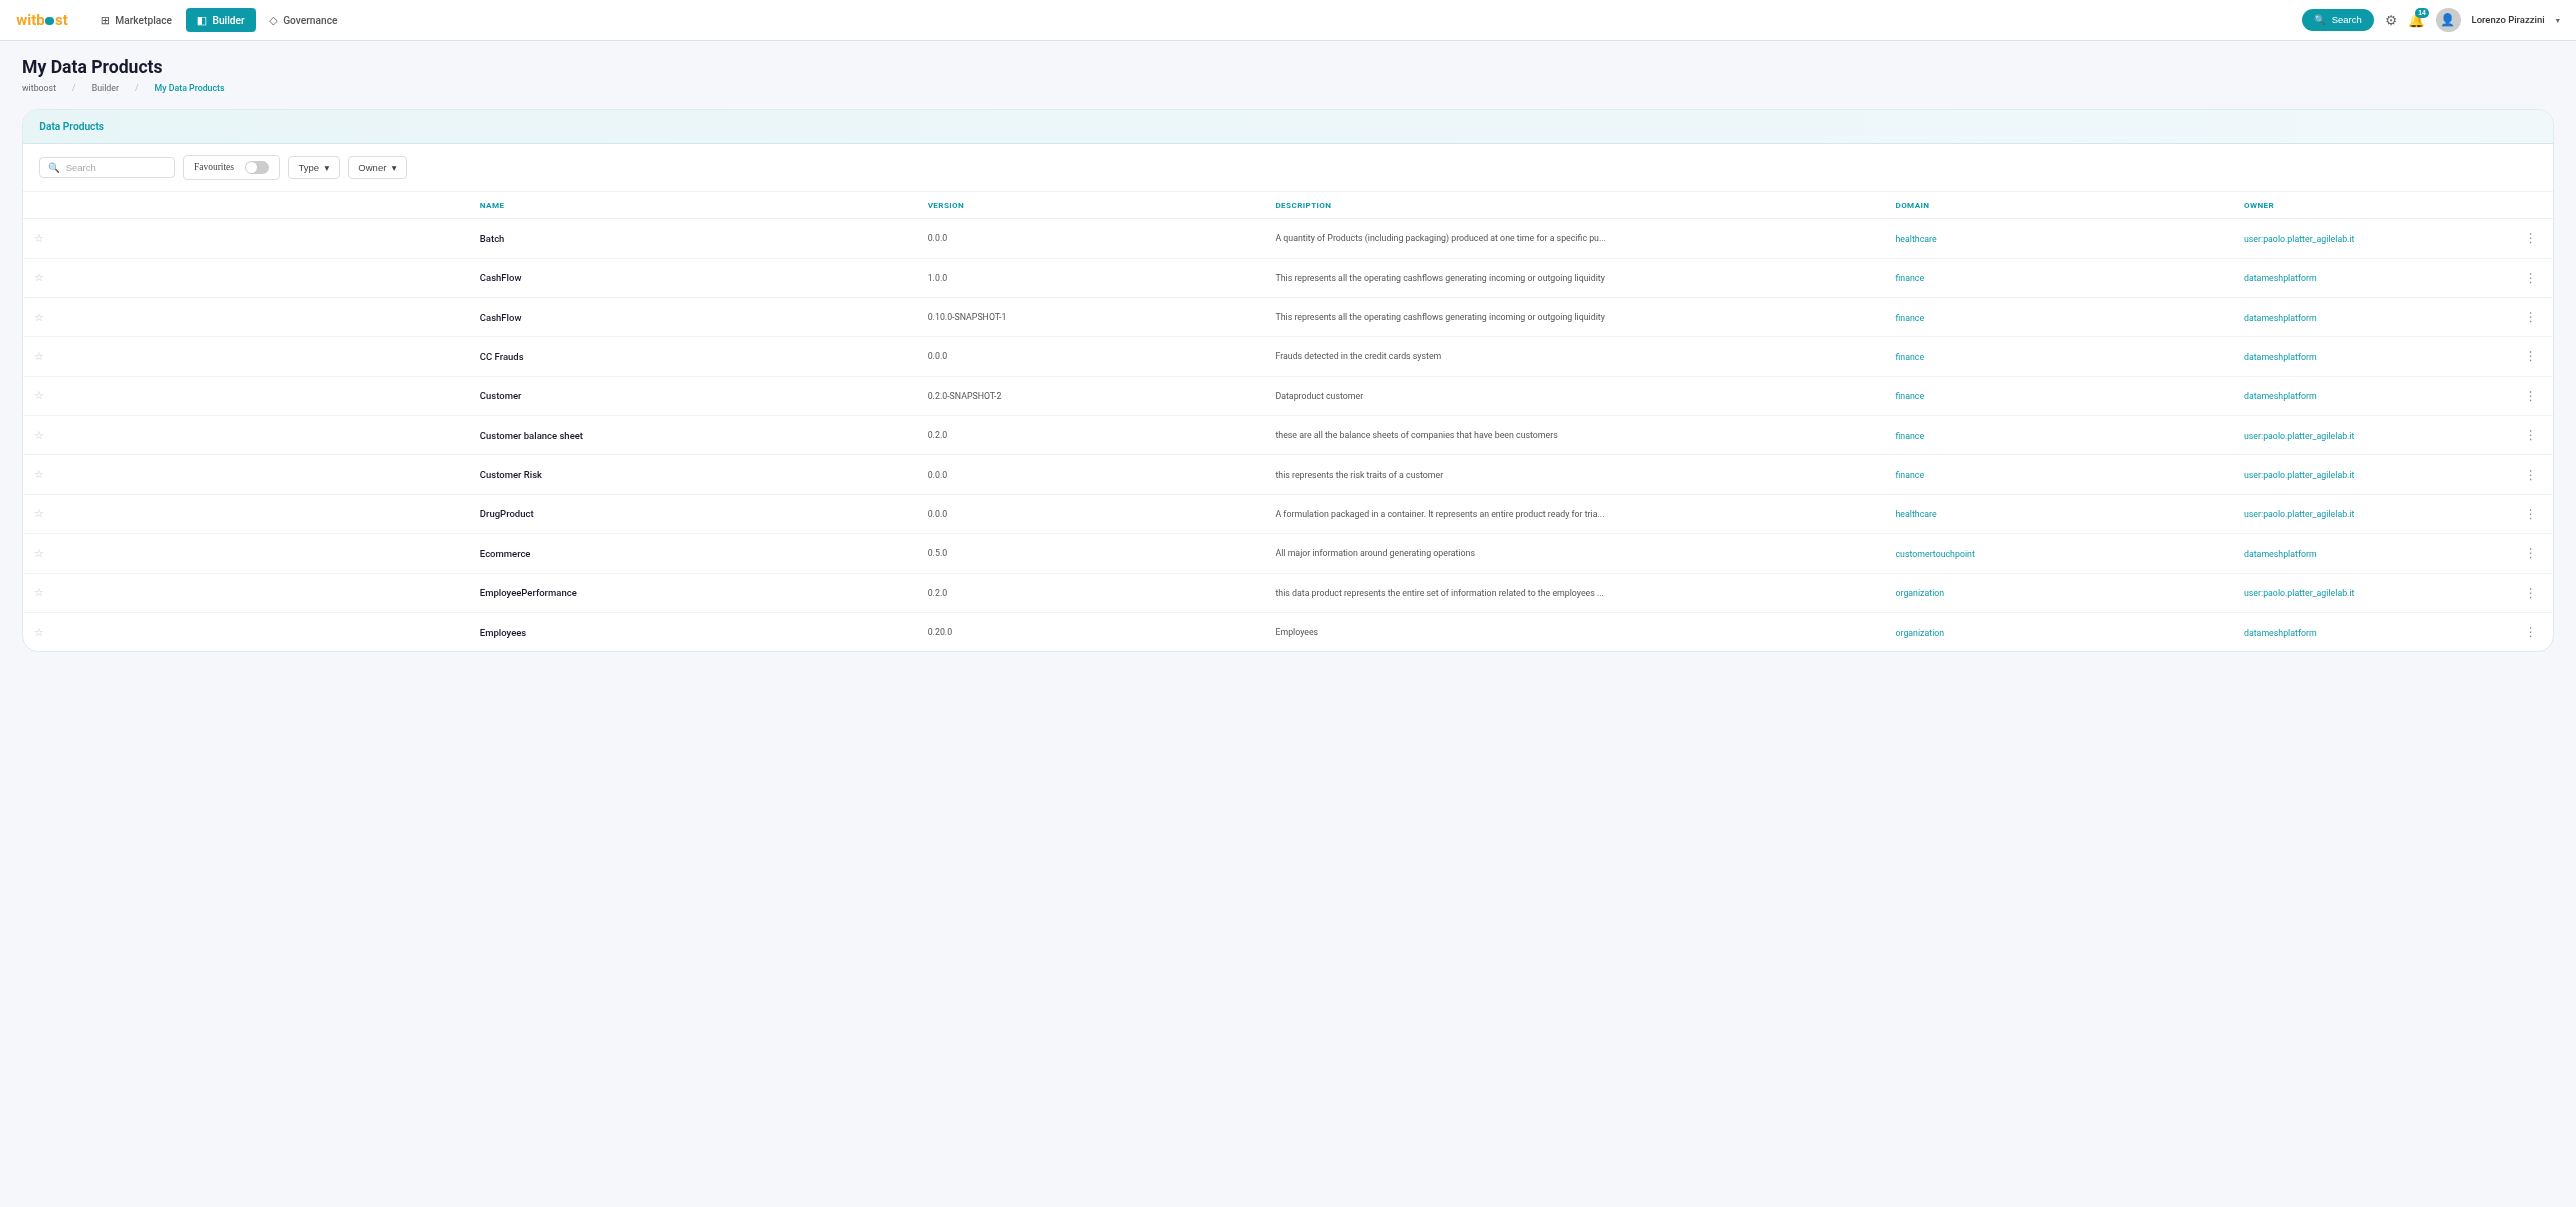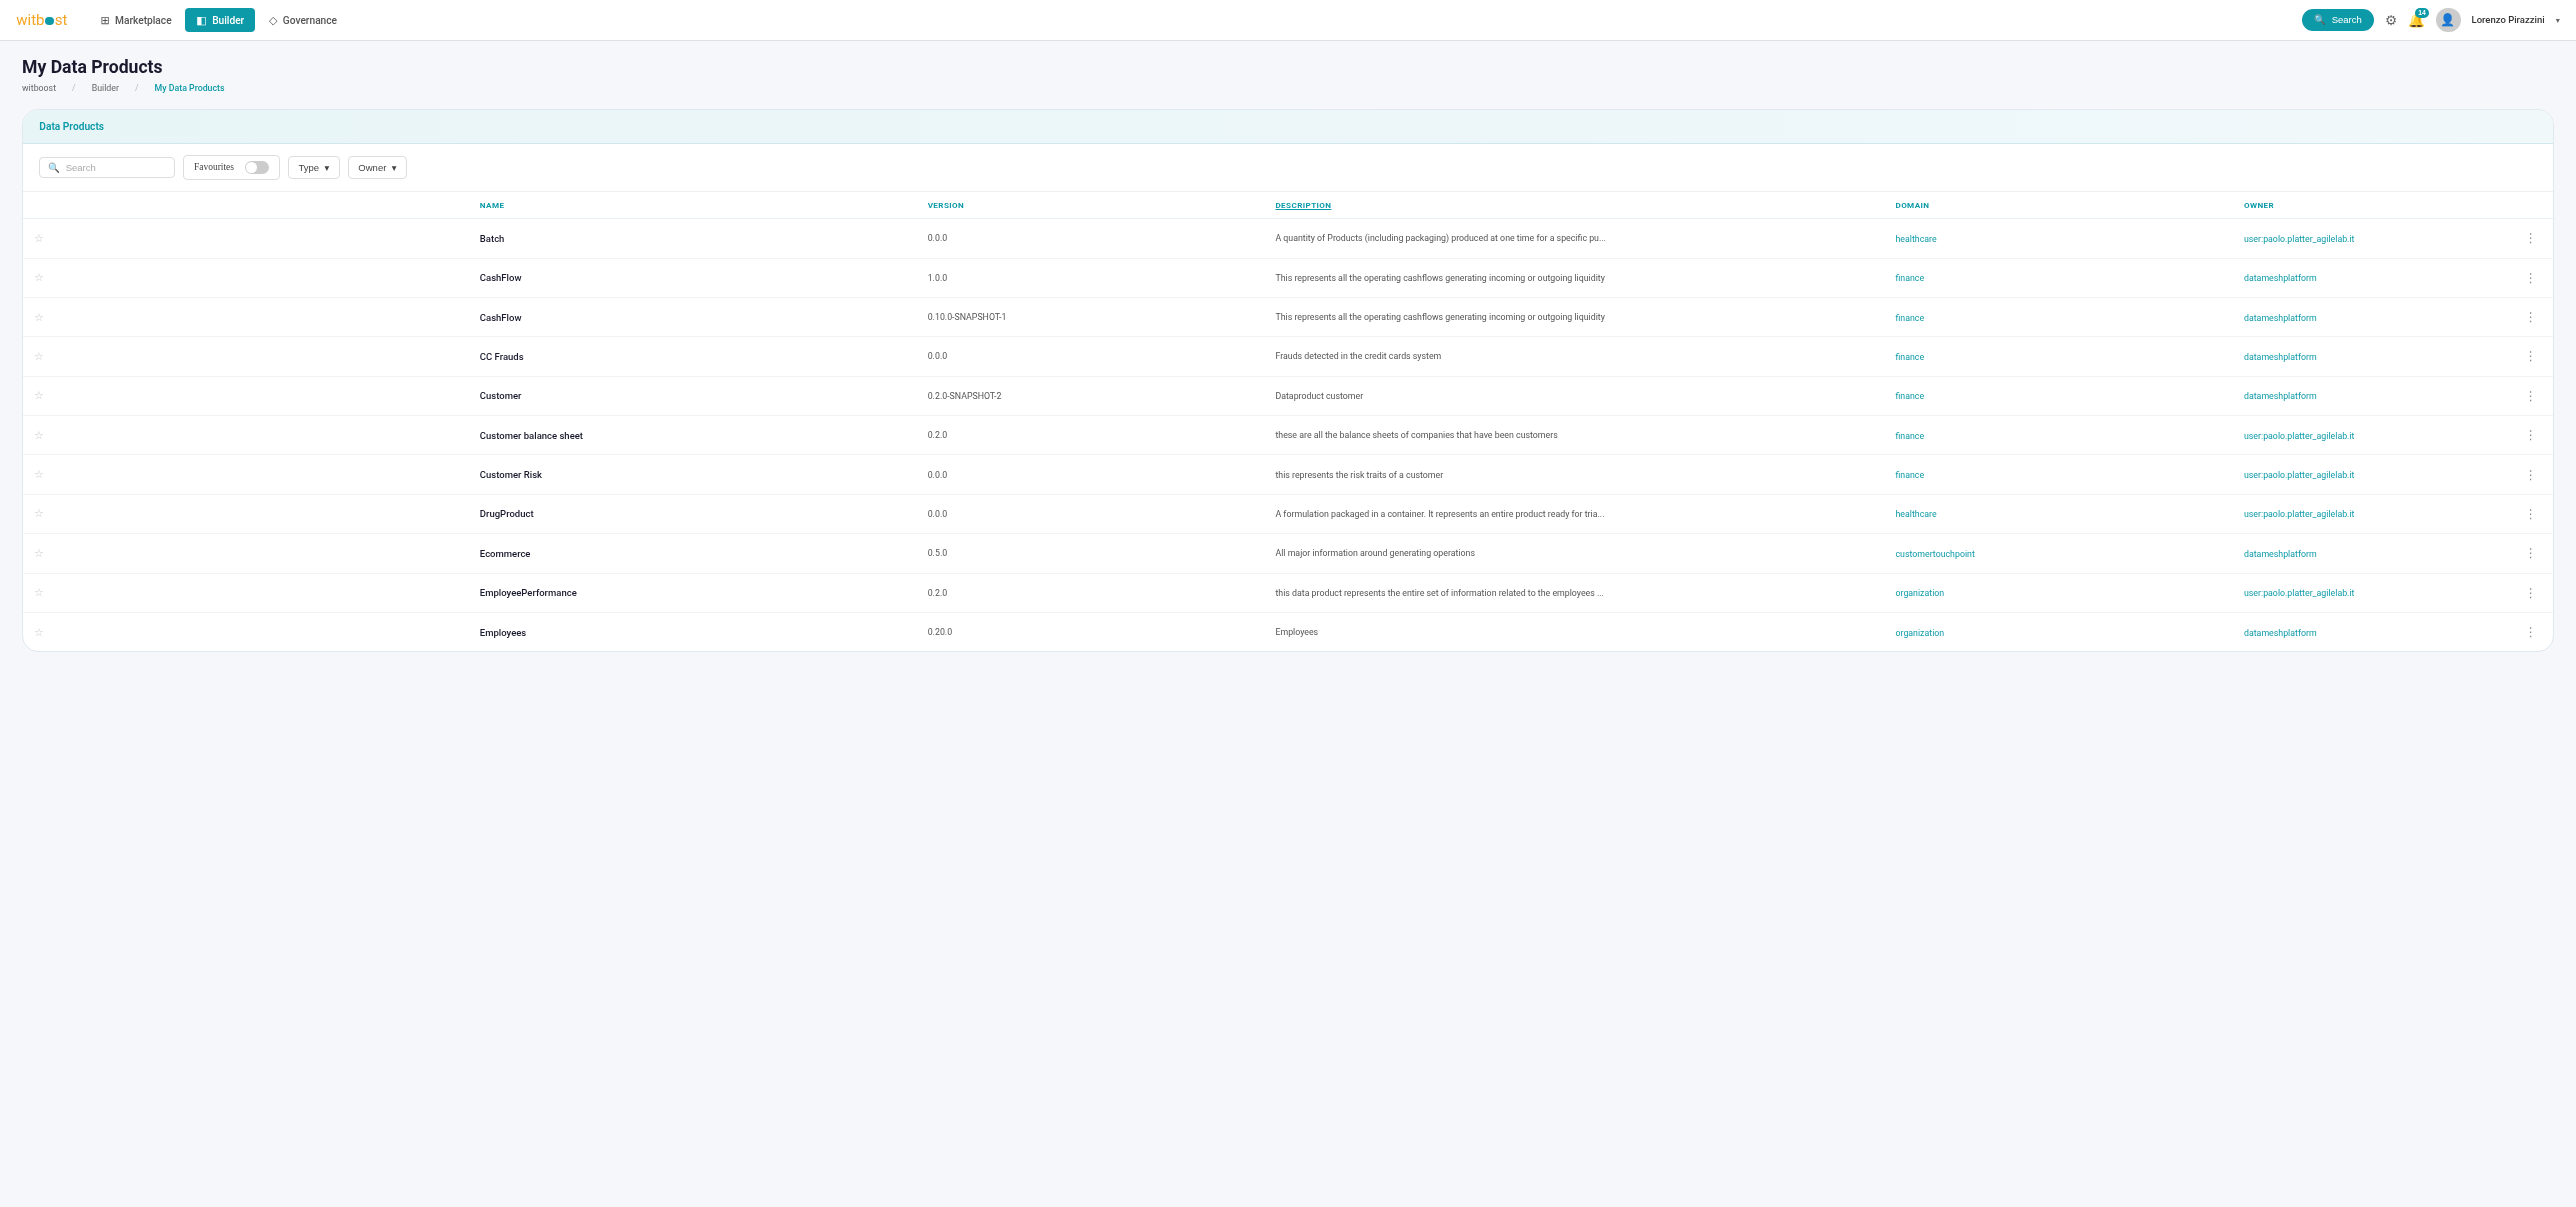--- a/index.html
+++ b/index.html
@@ -129,31 +129,31 @@
 
     .name-cell { font-size: 9.5px; color: #1a1a2e; font-weight: 500; }
     .version-cell { font-size: 8.8px; color: #555; }
     .desc-cell { font-size: 8.8px; color: #555; max-width: 190px; }
     .domain-cell a { color: #0d9aa8; text-decoration: none; font-size: 8.8px; }
     .owner-cell a { color: #0d9aa8; text-decoration: none; font-size: 8.8px; }
     .more-btn { background: none; border: none; cursor: pointer; color: #888; font-size: 12.2px; padding: 2.7px 5.4px; border-radius: 2.7px; }
 
     .col-name { width: 18%; }
     .col-version { width: 14%; }
-    .col-desc { width: 25%; text-decoration: underline; }
+    .col-desc { width: 25%; }
     .col-domain { width: 14%; }
     .col-owner { width: 22%; }
     .col-actions { width: 5%; }
   </style>
 </head>
 <body>
 
 <header class="header">
   <div class="logo">
-    <span style="font-size:15px;font-weight:400;">
+    <span style="font-size:15px;font-weight:700;">
       <span style="color:#f5a623;">witb</span><span style="display:inline-block;width:8.8px;height:8.8px;background:#0d9aa8;border-radius:50%;vertical-align:middle;margin:0 0.7px;"></span><span style="color:#f5a623;">st</span>
     </span>
   </div>
 
   <nav class="nav">
     <a class="nav-item" href="#">
       <span class="nav-icon">⊞</span>
       <span>Marketplace</span>
     </a>
     <a class="nav-item active" href="#">

